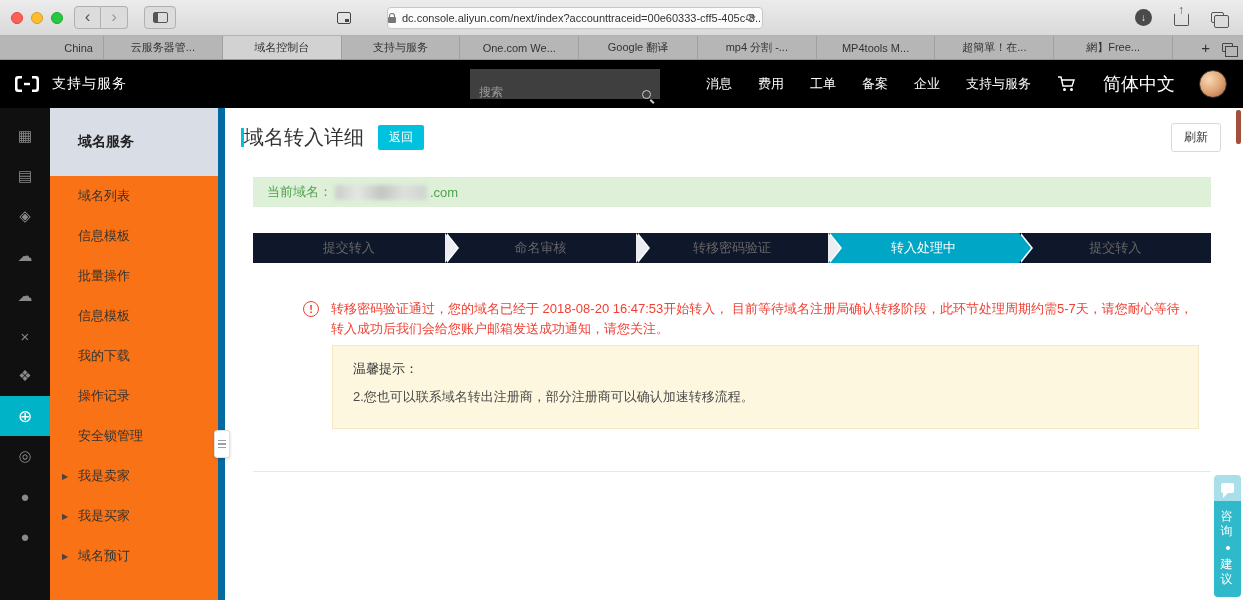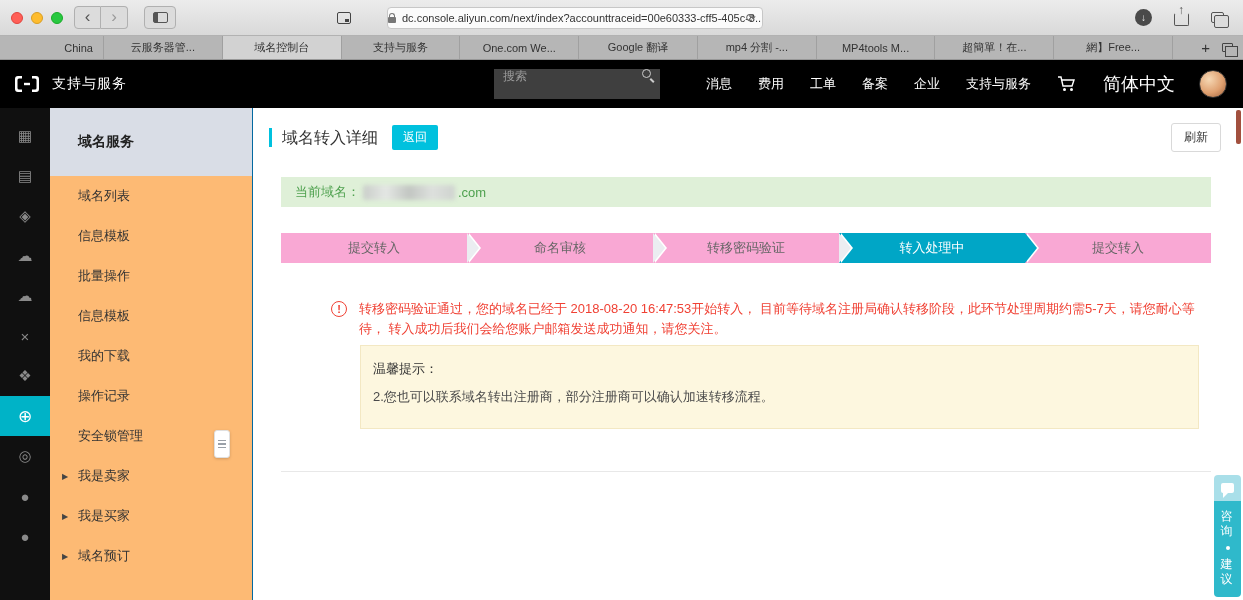--- a/index.html
+++ b/index.html
@@ -44,62 +44,62 @@
 .tab-controls{flex:0 0 70px;display:flex;align-items:center;justify-content:flex-end;padding-right:10px;gap:12px;color:#333}
 .newtab{font-size:15px;color:#333;line-height:12px}
 .overview-icon{width:11px;height:9px;border:1.5px solid #444;border-radius:1px;position:relative}
 .overview-icon::before{content:'';position:absolute;left:2px;top:2px;width:11px;height:9px;border:1.5px solid #444;background:#b6b6b6}
 
 
 .appheader{height:48px;background:#000;display:flex;align-items:center;color:#fff}
 .logo{margin-left:14px;display:flex;align-items:center}
 .apptitle{margin-left:12px;font-size:14px;letter-spacing:1px}
 .hspacer{flex:1}
-.searchbox{width:166px;height:30px;background:#3f3f3f;display:flex;align-items:flex-start;padding:0 9px;margin-right:46px}
+.searchbox{width:190px;height:30px;background:#3f3f3f;display:flex;align-items:flex-end;padding:0 9px;margin-right:46px}
 .searchbox input{flex:1;background:transparent;border:none;outline:none;color:#ddd;font-size:12px;min-width:0}
 .searchbox input::placeholder{color:#9a9a9a}
 .mag{width:9px;height:9px;border:1.5px solid #ccc;border-radius:50%;position:relative;flex-shrink:0}
 .mag::after{content:'';position:absolute;left:8px;top:8px;width:5px;height:1.5px;background:#ccc;transform:rotate(45deg);transform-origin:0 0}
 .hnav{display:flex;align-items:center;gap:26px;font-size:13px}
 .cart{margin-left:26px;display:flex;align-items:center}
 .lang{margin-left:26px;font-size:18px}
 .avatar{width:28px;height:28px;border-radius:50%;margin:0 16px 0 24px;background:radial-gradient(circle at 35% 32%,#f6d8b4,#dfa070 55%,#9e5f3a);border:1px solid #333}
 
 
 .app{display:flex;height:492px;position:relative}
 .rail{width:50px;background:#101010;padding-top:8px;flex-shrink:0}
 .rail-item{width:50px;height:40px;display:flex;align-items:center;justify-content:center;color:#8a8a8a;font-size:15px}
 .rail-item.active{background:#00b3c7;color:#fff;font-size:17px}
-.menu{width:203px;background:#fdba74;flex-shrink:0;border-right:1px solid #0369a1;overflow:hidden}
+.menu{width:175px;background:#f97316;flex-shrink:0;border-right:7px solid #0369a1;overflow:hidden}
 .menu-header{height:68px;background:#d9dde6;display:flex;align-items:center;padding-left:28px;font-size:14px;font-weight:bold;color:#222}
 .menu-item{height:40px;display:flex;align-items:center;padding-left:28px;font-size:13px;color:#333;position:relative}
 .menu-item .tri{position:absolute;left:12px;font-size:8px;color:#444}
 .collapse-handle{position:absolute;left:214px;top:322px;width:16px;height:28px;background:#fff;border:1px solid #e0e0e0;border-radius:3px;box-shadow:0 1px 3px rgba(0,0,0,.18);display:flex;flex-direction:column;align-items:center;justify-content:center;gap:2px;z-index:30}
 .collapse-handle i{display:block;width:8px;height:1.5px;background:#9aa0a8}
 
 
 .content{flex:1;background:#fff;position:relative;padding:17px 32px 0 16px;overflow:hidden}
 .title-row{display:flex;align-items:center}
-.page-title{font-size:16px;color:#333;border-left:3px solid #00c1de;padding-left:10px;line-height:19px}
+.page-title{font-size:20px;color:#333;border-left:3px solid #00c1de;line-height:19px}
 .back-btn{margin-left:14px;background:#00c1de;color:#fff;border:none;font-size:12px;padding:4px 11px;border-radius:2px}
 .refresh-btn{position:absolute;right:22px;top:15px;background:#fff;border:1px solid #d9d9d9;border-radius:3px;font-size:12px;color:#333;padding:5px 12px}
 .inner{margin-left:12px}
 .domain-banner{margin-top:27px;height:30px;background:#dff0d8;display:flex;align-items:center;padding-left:14px;font-size:13px;color:#4fa14f}
 .blur-domain{display:inline-block;width:92px;height:15px;margin:0 3px;border-radius:2px;background:linear-gradient(90deg,#c9cdc9,#e4e7e4 25%,#c2c6c2 50%,#dde0dd 75%,#cfd3cf);filter:blur(2px)}
 .steps{margin-top:26px;height:30px;background:#ebedf1;display:flex;overflow:hidden}
-.step{flex:1;position:relative;display:flex;align-items:center;justify-content:center;font-size:13px;color:#666;background:#f9a8d4}
+.step{flex:1;position:relative;display:flex;align-items:center;justify-content:center;font-size:13px;color:#666;background:#0f172a}
 .step::before{content:'';position:absolute;right:-14px;top:0;border-left:12px solid #fff;border-top:15px solid transparent;border-bottom:15px solid transparent}
 .step::after{content:'';position:absolute;right:-12px;top:0;border-left:12px solid #ebedf1;border-top:15px solid transparent;border-bottom:15px solid transparent}
 .step:last-child::before,.step:last-child::after{display:none}
 .step.active{background:#00a6c6;color:#fff}
 .step.active::after{border-left-color:#00a6c6}
 .s1{z-index:9}.s2{z-index:8}.s3{z-index:7}.s4{z-index:6}.s5{z-index:5}
 .warning{margin-top:36px;margin-left:50px;display:flex;font-size:13px;color:#f04134;line-height:20px;padding-right:6px}
 .warn-icon{flex-shrink:0;width:16px;height:16px;border:1px solid #f04134;border-radius:50%;text-align:center;line-height:14px;font-size:11px;margin-right:12px;margin-top:2px;font-weight:bold}
-.notice{margin-left:79px;margin-top:6px;margin-right:12px;background:#fdf7df;border:1px solid #f3e8c3;padding:14px 12px}
+.notice{margin-left:79px;margin-top:6px;margin-right:12px;background:#fdf7df;border:1px solid #f3e8c3;padding:14px 20px}
 .notice-title{font-size:13px;color:#333;margin-bottom:10px}
 .notice p{font-size:13px;color:#4a4a4a;margin:8px 0;line-height:18px}
 .divider{margin-top:42px;border-top:1px solid #e8e8e8}
 .cancel-row{margin-top:38px;padding-left:73px;font-size:13px;color:#333}
 .cancel-link{color:#3173ad;margin-left:6px;text-decoration:none;cursor:pointer}
 
 
 .fwidget{position:absolute;right:2px;top:475px;width:27px;z-index:50}
 .fw-chat{width:27px;height:26px;background:#a9dfe9;border-radius:4px 4px 0 0;display:flex;align-items:center;justify-content:center}
 .fw-bubble{width:13px;height:10px;background:#fff;border-radius:2px;position:relative}

